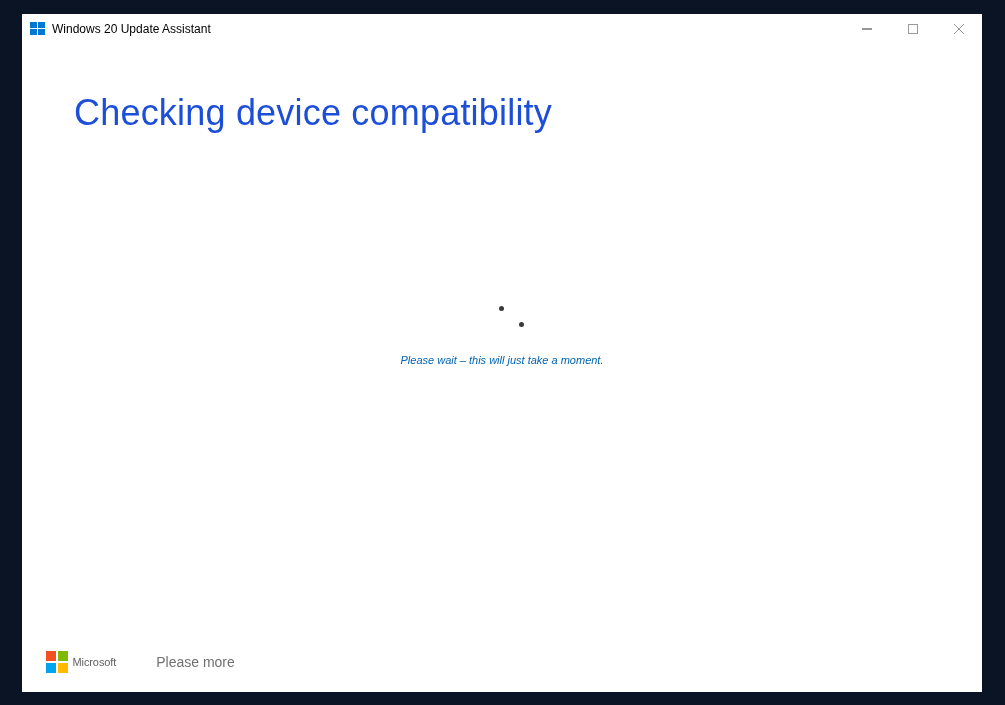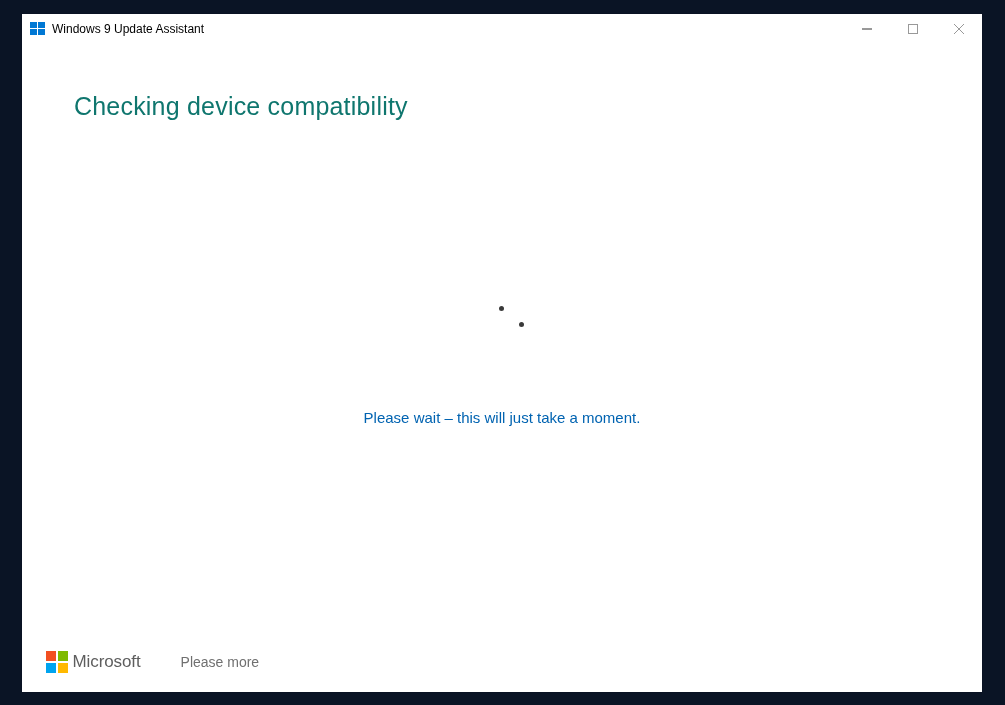--- a/index.html
+++ b/index.html
@@ -51,23 +51,23 @@
       color: #333;
     }
     .win-btn svg { stroke: #333; }
     .win-btn.close svg { stroke: #999; }
     .content {
       flex: 1;
       padding: 48px 52px 0 52px;
       position: relative;
     }
     .heading {
-      font-size: 25px;
+      font-size: 36px;
       font-weight: 300;
-      color: #0f766e;
+      color: #1d4ed8;
       letter-spacing: 0.2px;
     }
     .spinner-area {
       position: absolute;
       left: 0; right: 0;
       top: 260px;
       display: flex;
       flex-direction: column;
       align-items: center;
     }
@@ -79,24 +79,24 @@
     .dot {
       position: absolute;
       width: 5px;
       height: 5px;
       border-radius: 50%;
       background: #3a3a3a;
     }
     .dot1 { top: 2px; left: 22px; }
     .dot2 { top: 18px; left: 42px; }
     .status-text {
-      margin-top: 55px;
-      font-size: 15px;
+      font-size: 11px;
       color: #0063b1;
       font-weight: 400;
+      font-style: italic;
     }
     .footer {
       height: 60px;
       padding: 0 0 0 24px;
       display: flex;
       align-items: center;
       gap: 40px;
     }
     .ms-logo {
       display: flex;
@@ -108,21 +108,21 @@
       grid-template-columns: 10px 10px;
       grid-template-rows: 10px 10px;
       gap: 1.5px;
     }
     .sq { width: 10px; height: 10px; }
     .sq.r { background: #f25022; }
     .sq.g { background: #7fba00; }
     .sq.b { background: #00a4ef; }
     .sq.y { background: #ffb900; }
     .ms-text {
-      font-size: 17px;
+      font-size: 11px;
       color: #5e5e5e;
       font-weight: 500;
       letter-spacing: -0.1px;
     }
     .learn-more {
       font-size: 14px;
       color: #707070;
     }
   </style>
 </head>
@@ -132,21 +132,21 @@
 
   <div class="titlebar">
     <span class="title-icon">
       <svg width="16" height="16" viewBox="0 0 16 16">
         <rect x="0" y="1" width="7" height="6" fill="#0078d4"></rect>
         <rect x="8" y="1" width="7" height="6" fill="#0078d4"></rect>
         <rect x="0" y="8" width="7" height="6" fill="#0078d4"></rect>
         <rect x="8" y="8" width="7" height="6" fill="#0078d4"></rect>
       </svg>
     </span>
-    <span>Windows 9 Update Assistant</span>
+    <span>Windows 20 Update Assistant</span>
     <div class="win-ctrls">
       <div class="win-btn">
         <svg width="10" height="10">
             <line x1="0" y1="5" x2="10" y2="5" stroke-width="1"></line>
           </svg>
       </div>
       <div class="win-btn">
         <svg width="10" height="10">
             <rect x="0.5" y="0.5" width="9" height="9" fill="none" stroke-width="1" stroke="#999"></rect>
           </svg>

